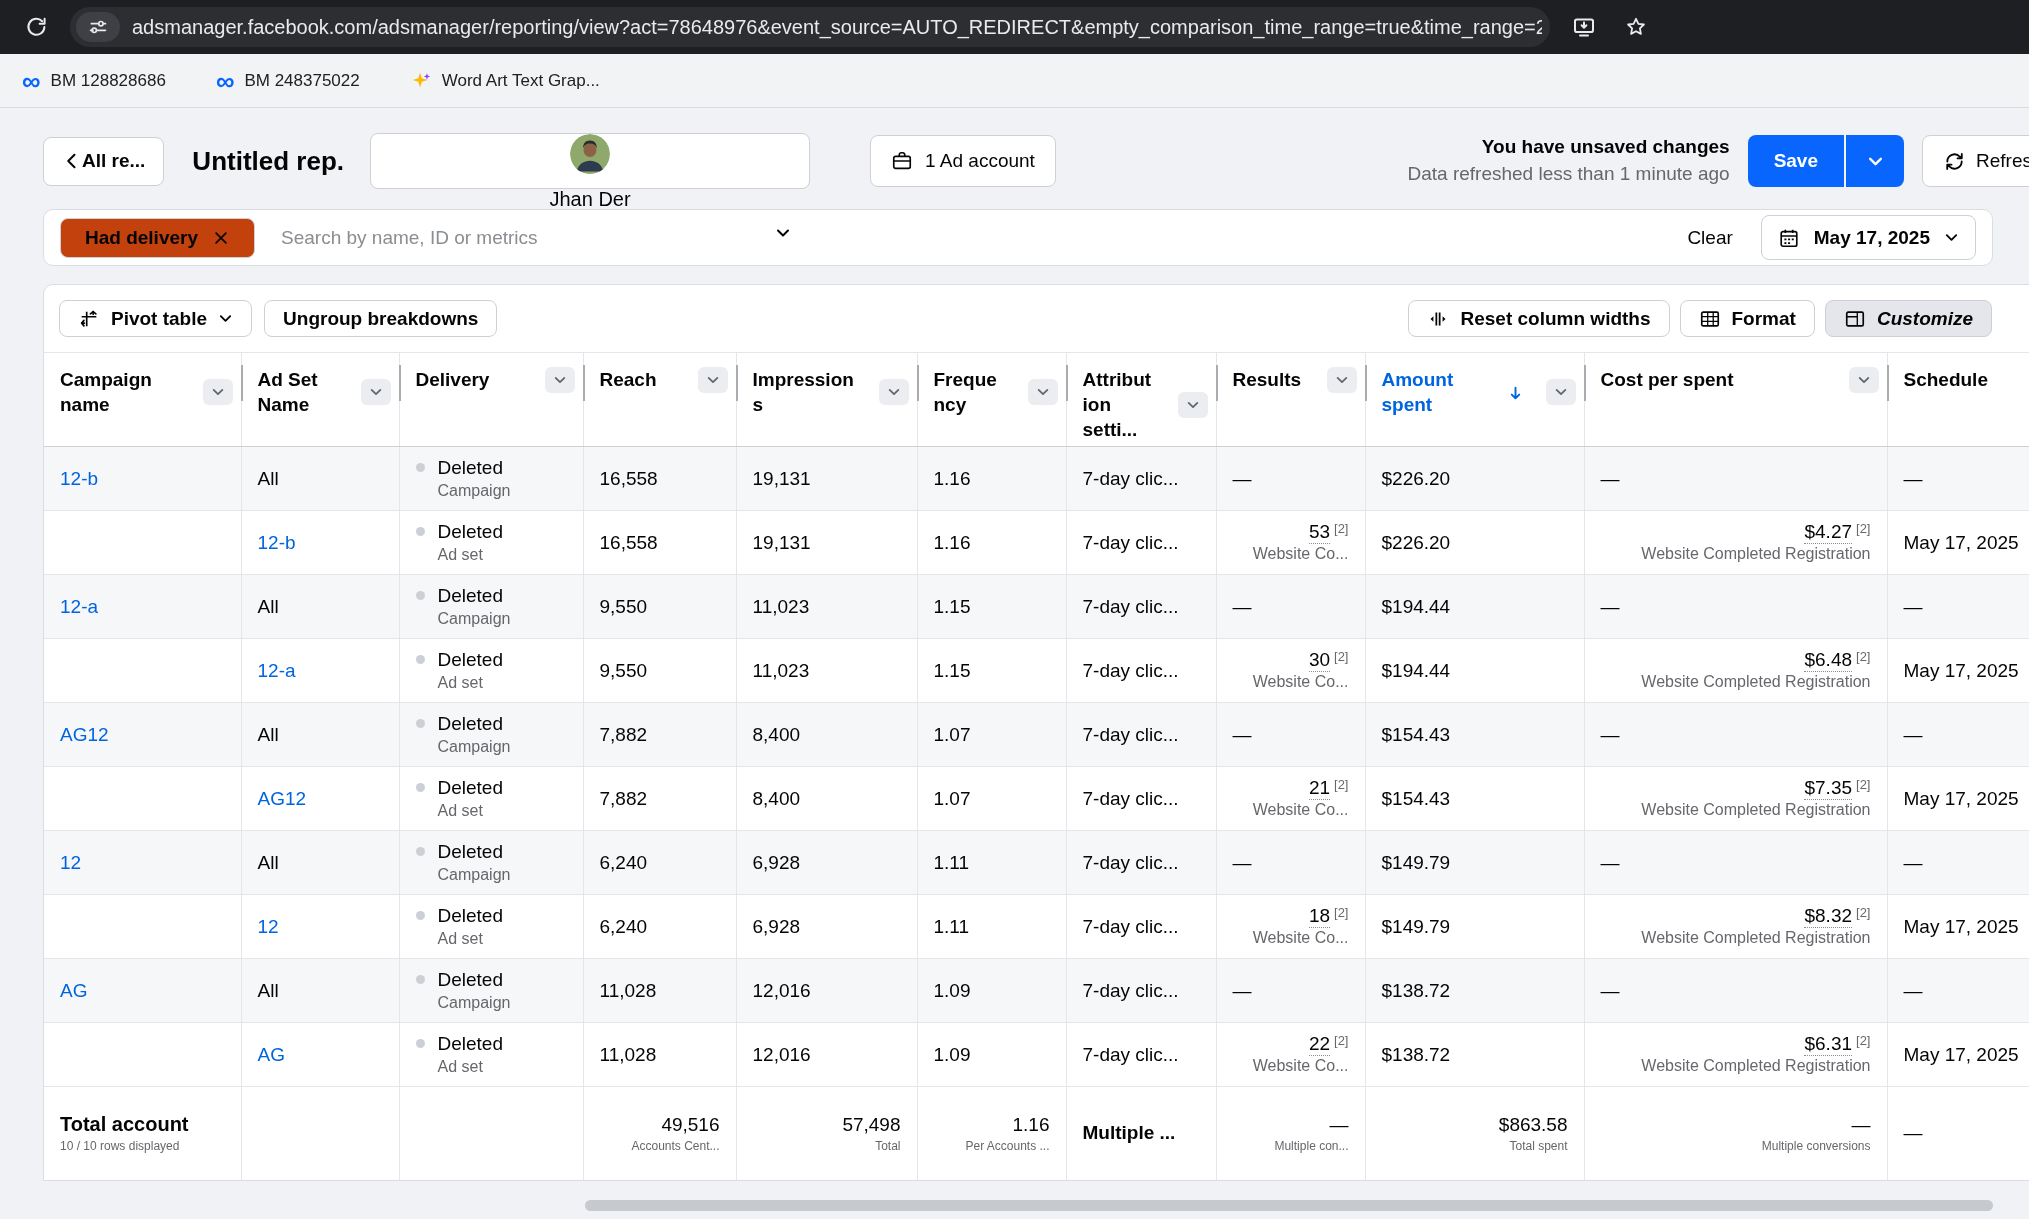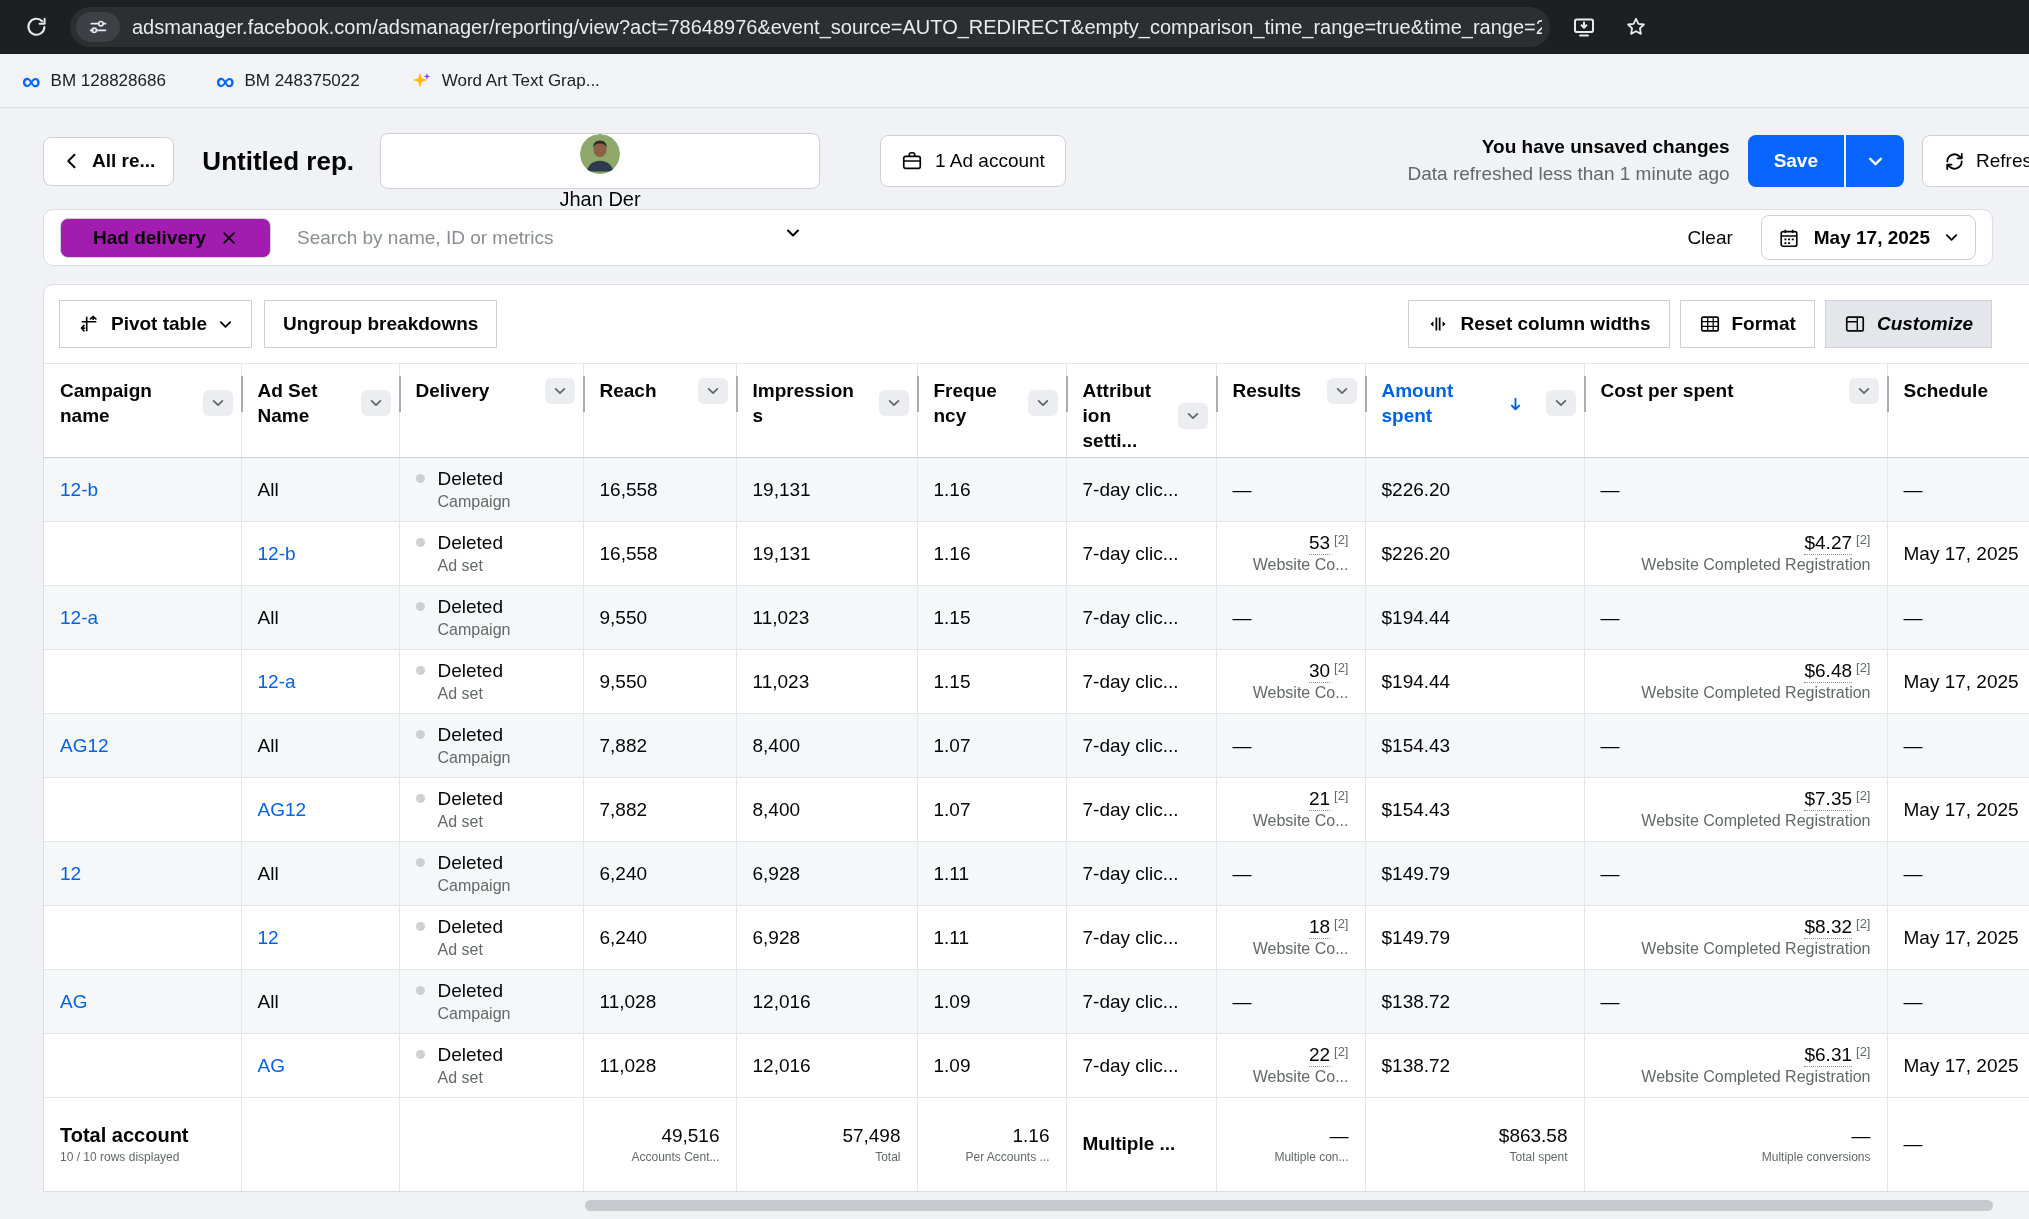--- a/index.html
+++ b/index.html
@@ -18,47 +18,47 @@
   .url-pill { flex:1; height:40px; background:#2D2E32; border-radius:20px; display:flex; align-items:center; padding:0 8px 0 6px; gap:12px; min-width:0; max-width:1480px; }
   .site-chip { width:44px; height:30px; background:#3F4045; border-radius:15px; display:flex; align-items:center; justify-content:center; flex-shrink:0; border:none; }
   .url-text { color:#E8EAED; font-size:20px; white-space:nowrap; overflow:hidden; }
   .bookmarks-bar { height:54px; background:#F1F3F4; display:flex; align-items:center; padding:0 16px; gap:38px; border-bottom:1px solid #DADCE0; }
   .bm { display:flex; align-items:center; gap:10px; font-size:17px; color:#202124; background:none; border:none; white-space:nowrap; }
   .bm-inf { color:#0866FF; font-weight:bold; font-size:26px; line-height:20px; }
 
   
   .app-header { display:flex; align-items:center; padding:25px 0 20px 43px; width:2090px; }
   .app-header > * { flex-shrink:0; }
-  .back-btn { height:49px; border:1px solid #CED0D4; border-radius:8px; background:#fff; display:flex; align-items:center; gap:10px; padding:0 18px; font-size:19px; font-weight:600; color:#050505; }
+  .back-btn { height:49px; border:1px solid #CED0D4; border-radius:8px; background:#fff; display:flex; align-items:center; padding:0 18px; font-size:19px; font-weight:600; color:#050505; }
   .page-title { font-size:26px; font-weight:700; margin:0 26px 0 28px; }
   .account-select { width:440px; height:56px; border:1px solid #CED0D4; border-radius:8px; background:#fff; display:flex; align-items:center; padding:0 18px; gap:14px; margin-right:60px;flex-direction:column; }
   .avatar { width:40px; height:40px; border-radius:50%; overflow:hidden; flex-shrink:0; }
   .account-name { font-size:20px; }
   .caret-ml { margin-left:auto; color:#050505; display:flex; }
   .adaccount-btn { height:52px; border:1px solid #CED0D4; border-radius:8px; background:#fff; display:flex; align-items:center; gap:12px; padding:0 20px; font-size:19px; color:#050505; }
   .status-block { margin-left:auto; text-align:right; margin-right:18px; line-height:1.3; }
   .status-main { font-size:19px; font-weight:600; color:#050505; }
   .status-sub { font-size:19px; color:#65676B; margin-top:2px; }
   .save-btn { height:52px; background:#0866FF; color:#fff; font-size:19px; font-weight:600; border:none; border-radius:8px 0 0 8px; padding:0 26px; }
   .save-caret { height:52px; width:58px; background:#0866FF; border:none; border-radius:0 8px 8px 0; margin-left:2px; color:#fff; display:flex; align-items:center; justify-content:center; }
   .refresh-btn { height:52px; margin-left:18px; border:1px solid #CED0D4; border-radius:8px; background:#fff; display:flex; align-items:center; gap:10px; padding:0 20px; font-size:19px; width:168px; color:#050505; }
 
   
   .filter-card { margin:0 0 18px 43px; width:1950px; height:57px; background:#fff; border:1px solid #DADDE1; border-radius:10px; display:flex; align-items:center; padding:0 16px; }
-  .chip { height:40px; background:#a21caf; border:1px solid #CED0D4; border-radius:8px; display:flex; align-items:center; gap:14px; padding:0 32px; font-size:19px; font-weight:600; margin-right:24px; flex-shrink:0; }
+  .chip { height:40px; background:#c2410c; border:1px solid #CED0D4; border-radius:8px; display:flex; align-items:center; gap:14px; padding:0 24px; font-size:19px; font-weight:600; margin-right:24px; flex-shrink:0; }
   .chip-x { background:none; border:none; display:flex; padding:0; color:#050505; }
   .search-input { flex:1; min-width:100px; border:none; outline:none; background:transparent; font-size:19px; color:#050505; font-family:inherit; }
   .search-input::placeholder { color:#8A8D91; }
   .clear-btn { background:none; border:none; font-size:19px; color:#050505; margin-right:22px; flex-shrink:0; }
   .date-btn { height:45px; border:1px solid #CED0D4; border-radius:8px; background:#fff; display:flex; align-items:center; gap:14px; padding:0 16px; font-size:19px; font-weight:600; flex-shrink:0; color:#050505; }
 
   
   .main-card { margin-left:43px; width:2063px; background:#fff; border:1px solid #DADDE1; border-radius:10px 0 0 0; position:relative; }
   .toolbar { width:1948px; display:flex; align-items:center; padding:15px 0 15px 15px; }
-  .tb-btn { height:48px; border:1px solid #CED0D4; border-radius:0; background:#fff; display:flex; align-items:center; gap:11px; padding:0 18px; font-size:19px; font-weight:600; color:#050505; flex-shrink:0; }
+  .tb-btn { height:37px; border:1px solid #CED0D4; border-radius:8px; background:#fff; display:flex; align-items:center; gap:11px; padding:0 18px; font-size:19px; font-weight:600; color:#050505; flex-shrink:0; }
   .tb-left { display:flex; gap:12px; }
   .tb-right { margin-left:auto; display:flex; gap:10px; }
   .customize { background:#E4E6EB;font-style:italic; }
 
   
   table { border-collapse:collapse; table-layout:fixed; width:2063px; font-size:19px; }
   thead th { height:94px; vertical-align:top; text-align:left; padding:14px 8px 0 16px; border-top:1px solid #E4E6EB; border-bottom:1px solid #CED0D4; font-weight:600; font-size:19px; position:relative; color:#050505; }
   thead th:not(:first-child)::before { content:""; position:absolute; left:-1px; top:12px; width:2px; height:36px; background:#A9ADB2; }
   th + th, td + td { border-left:1px solid #E4E6EB; }
   .hwrap { display:flex; align-items:center; gap:22px; }

